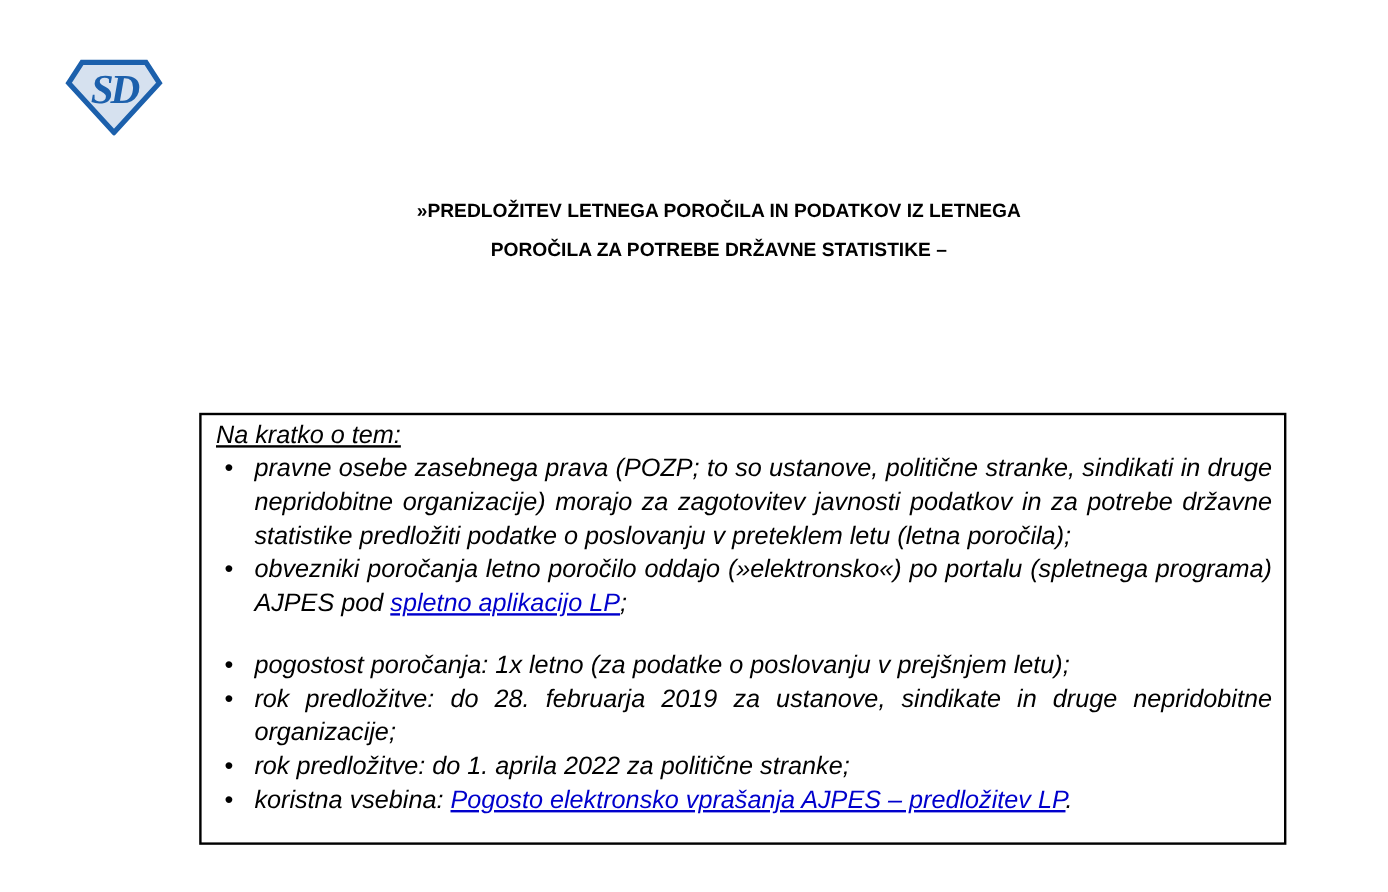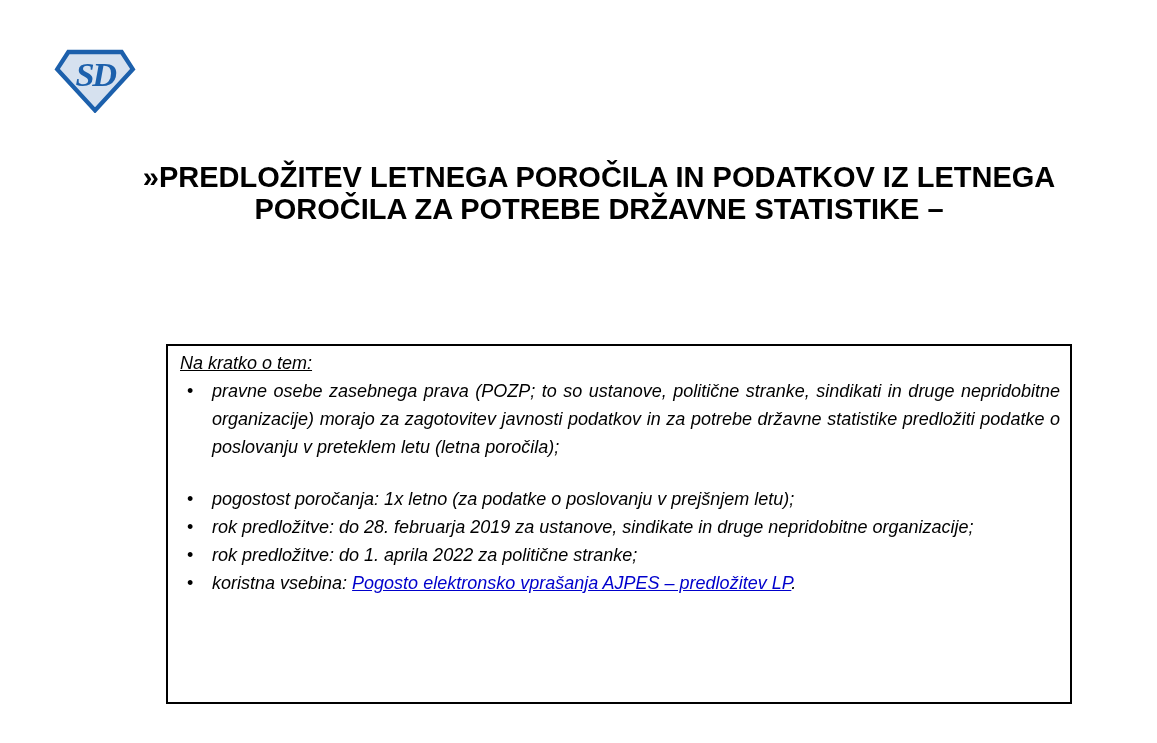--- a/index.html
+++ b/index.html
@@ -32,31 +32,31 @@
     font-family: "Liberation Serif", serif;
     font-style: italic;
     font-weight: bold;
     font-size: 40px;
     letter-spacing: -3px;
   }
   .title {
     position: absolute; left: 100px; top: 161px; width: 920px;
     text-align: center;
     font-weight: bold;
-    font-size: 29px;
+    font-size: 16px;
     line-height: 32px;
     color: var(--text, #000);
   }
   .infobox {
     position: absolute; left: 127px; top: 344px;
     width: 906px; min-height: 360px;
     border: 2px solid var(--border, #000);
     padding: 3px 10px 4px 12px;
     font-style: italic;
-    font-size: 18px;
+    font-size: 21px;
     line-height: 28px;
     color: var(--text, #000);
   }
   .infobox-heading {
     text-decoration: underline;
   }
   ul.bullets { list-style: none; }
   .bullets li {
     position: relative;
     padding-left: 32px;
@@ -91,20 +91,23 @@
     <div>»PREDLOŽITEV LETNEGA POROČILA IN PODATKOV IZ LETNEGA</div>
     <div>POROČILA ZA POTREBE DRŽAVNE STATISTIKE –</div>
   </div>
 
   <div class="infobox">
     <div class="infobox-heading">Na kratko o tem:</div>
     <ul class="bullets">
       <li>
         <span>pravne osebe zasebnega prava (POZP; to so ustanove, politične stranke, sindikati in druge nepridobitne organizacije) morajo za zagotovitev javnosti podatkov in za potrebe državne statistike predložiti podatke o poslovanju v preteklem letu (letna poročila);</span>
       </li>
+      <li>
+        <span>obvezniki poročanja letno poročilo oddajo (»elektronsko«) po portalu (spletnega programa) AJPES pod </span><a class="doclink">spletno aplikacijo LP</a><span>;</span>
+      </li>
       <li class="gap-above">
         <span>pogostost poročanja: 1x letno (za podatke o poslovanju v prejšnjem letu);</span>
       </li>
       <li>
         <span>rok predložitve: do 28. februarja 2019 za ustanove, sindikate in druge nepridobitne organizacije;</span>
       </li>
       <li>
         <span>rok predložitve: do 1. aprila 2022 za politične stranke;</span>
       </li>
       <li>

